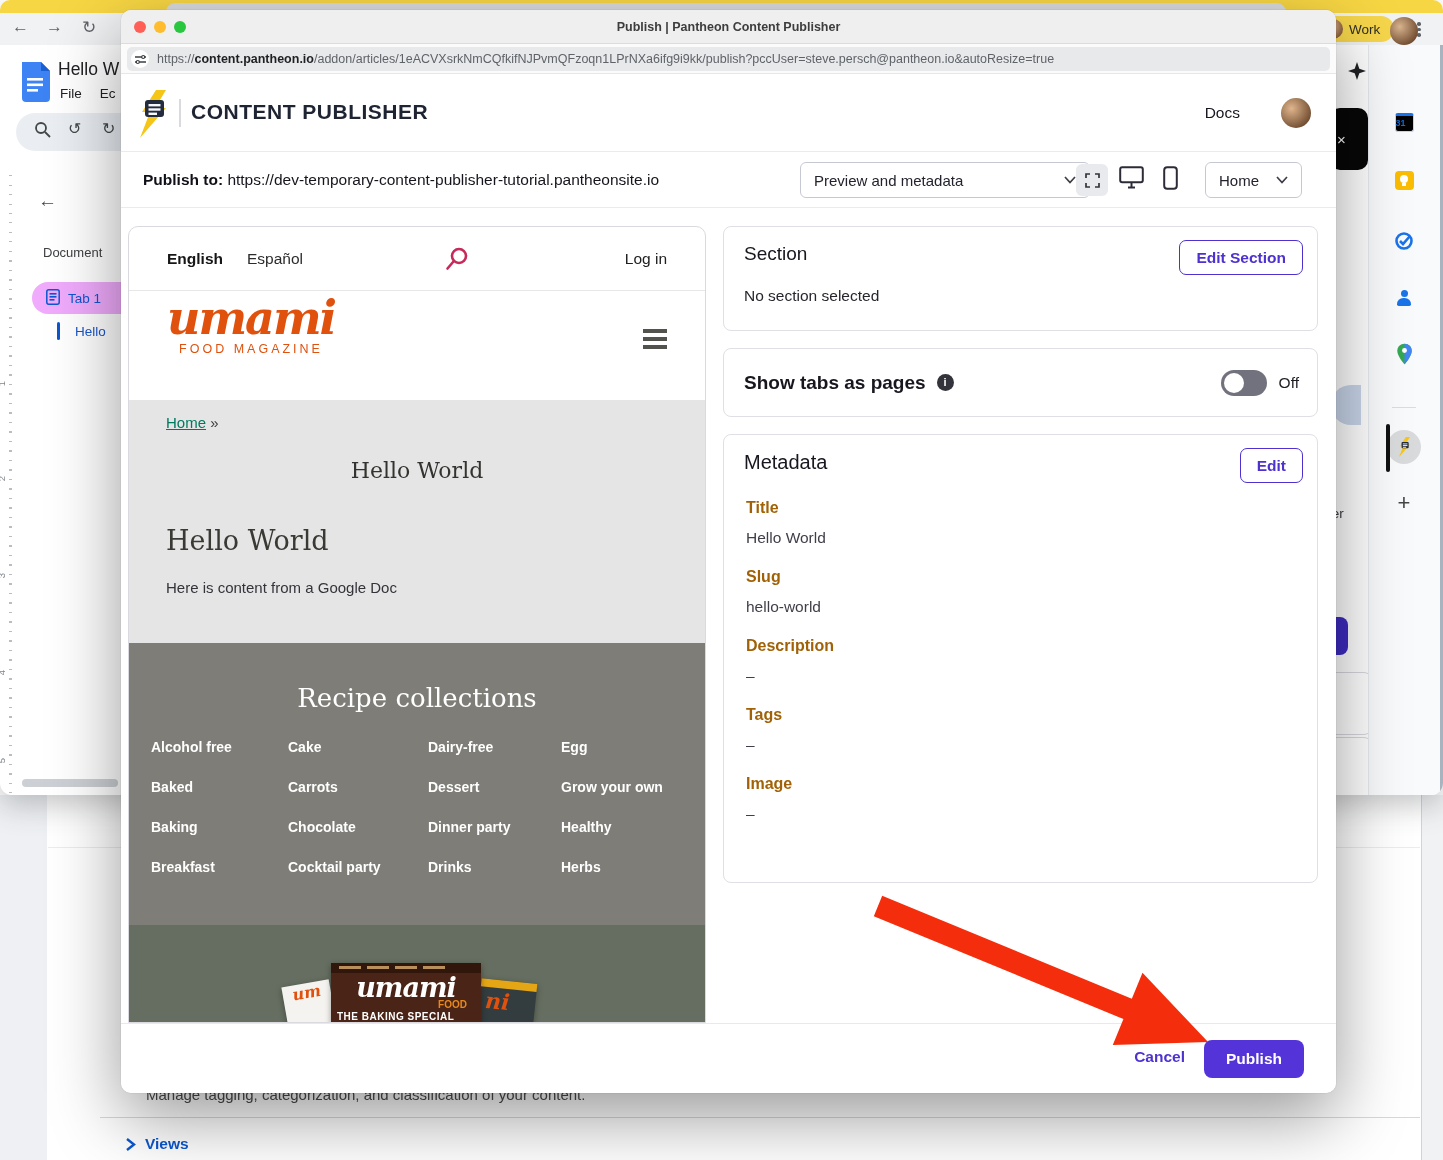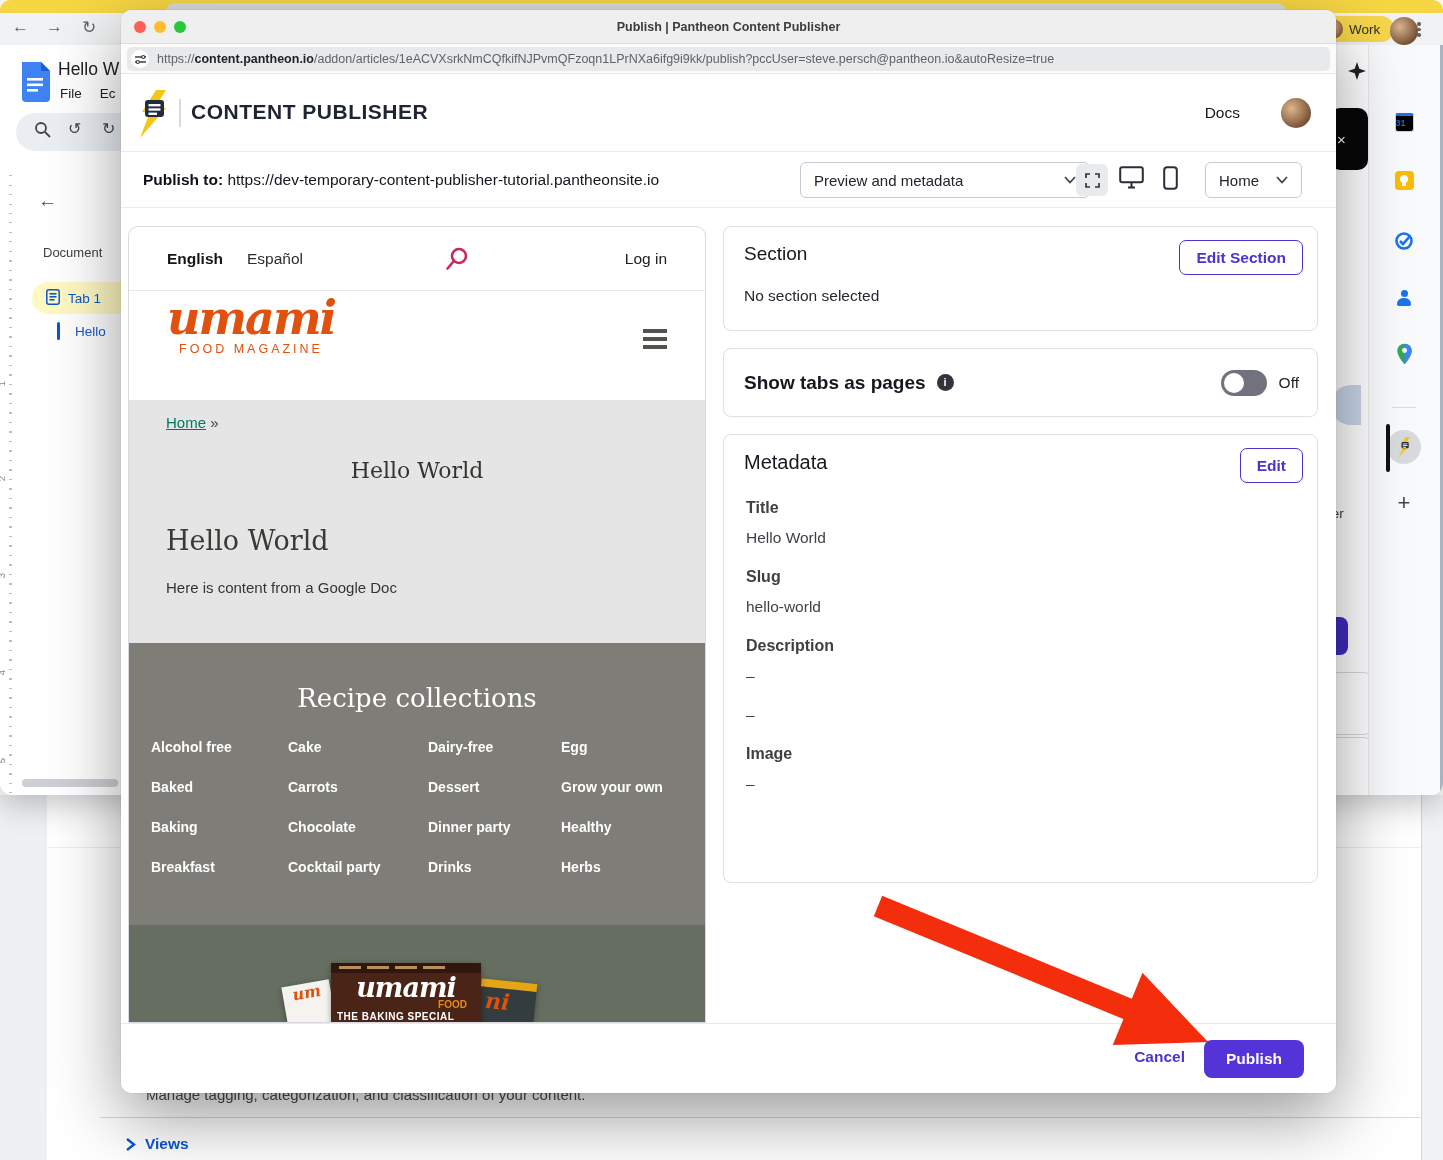--- a/index.html
+++ b/index.html
@@ -35,21 +35,21 @@
   .kebab i { display:block; width:3.5px; height:3.5px; border-radius:50%; background:#5f6368; margin:2px auto; }
 
   
   .gdocicon { position:absolute; left:20px; top:62px; }
   .docs-title { position:absolute; left:58px; top:59px; font-size:17.5px; color:#202124; white-space:nowrap; }
   .docs-menus { position:absolute; left:60px; top:86px; font-size:13.5px; color:#202124; display:flex; gap:18px; }
   .docs-pill { position:absolute; left:16px; top:113px; width:110px; height:38px; background:#eaeef3; border-radius:19px 0 0 19px; }
   .pill-ic { position:absolute; top:8px; font-size:16px; color:#444746; cursor:pointer; }
   .outline-back { position:absolute; left:38px; top:190px; font-size:19px; color:#444746; cursor:pointer; }
   .outline-head { position:absolute; left:43px; top:245px; font-size:13px; color:#3f4043; font-weight:500; white-space:nowrap; }
-  .tab1 { position:absolute; left:32px; top:282px; width:94px; height:32px; background:#fef9c3;
+  .tab1 { position:absolute; left:32px; top:282px; width:94px; height:32px; background:#f0abfc;
     border-radius:16px 0 0 16px; display:flex; align-items:center; gap:8px; padding-left:14px; cursor:pointer; }
   .tab1 span { font-size:13.5px; color:#0b57d0; font-weight:500; white-space:nowrap; }
   .outline-item { position:absolute; left:57px; top:322px; display:flex; align-items:center; gap:15px; cursor:pointer; }
   .outline-item .bar { width:3px; height:18px; background:#0b57d0; border-radius:2px; }
   .outline-item span { font-size:13.5px; color:#1a57c9; white-space:nowrap; }
   .outline-panel-bottom { position:absolute; left:14px; top:770px; width:107px; height:25px; background:#fff; border-radius:0 0 0 12px; }
   .hscroll { position:absolute; left:22px; top:779px; width:96px; height:8px; background:#ccd0d4; border-radius:4px; }
   .ruler { position:absolute; left:9px; top:175px; width:3px; height:618px;
     background:repeating-linear-gradient(to bottom, #b9bcc0 0 1px, transparent 1px 9.5px); }
   .rulnum { position:absolute; left:-1px; font-size:9.5px; color:#80868b; transform:rotate(-90deg); }
@@ -163,21 +163,21 @@
     font-family:"Liberation Sans", sans-serif; cursor:pointer; }
   .no-section { position:absolute; left:20px; top:60px; font-size:15.5px; color:#26262e; }
   .tabs-inner { display:flex; align-items:center; height:100%; padding:0 18px 0 20px; }
   .tabs-title { font-size:19px; font-weight:700; color:#17171f; }
   .info-icon { width:17px; height:17px; border-radius:50%; background:#33333b; color:#fff; font-size:11px; font-weight:700;
     text-align:center; line-height:17px; margin-left:11px; cursor:pointer; }
   .toggle { margin-left:auto; width:46px; height:26px; background:#72727e; border-radius:13px; position:relative; cursor:pointer; }
   .toggle i { position:absolute; left:3px; top:3px; width:20px; height:20px; background:#fff; border-radius:50%; }
   .toggle-label { margin-left:12px; font-size:15.5px; color:#1d1d24; }
   .md-fields { position:absolute; left:22px; top:64px; right:20px; }
-  .md-label { font-size:16px; font-weight:700; color:#404040; margin-bottom:12px; }
+  .md-label { font-size:16px; font-weight:700; color:#a16207; margin-bottom:12px; }
   .md-value { font-size:15.5px; color:#3f3f49; margin-bottom:21px; }
 
   .dlg-footer { position:absolute; left:0; top:1013px; width:100%; height:70px; border-top:1px solid #e9e9ec; background:#fff; }
   .cancel { position:absolute; right:151px; top:24px; font-size:15.5px; font-weight:600; color:#4f33d1; cursor:pointer; }
   .publish { position:absolute; right:32px; top:16px; height:38px; padding:0 22px; background:#5434d8; border:none;
     border-radius:8px; color:#fff; font-size:15.5px; font-weight:700; font-family:"Liberation Sans", sans-serif; cursor:pointer; }
 
   .arrow-layer { position:absolute; left:0; top:0; width:1443px; height:1160px; z-index:50; pointer-events:none; }
 </style>
 </head>
@@ -501,20 +501,21 @@
       <div class="card" style="top:226px; height:449px;">
         <div class="card-title" style="font-size:20px;">Metadata</div>
         <button class="btn-outline">Edit</button>
         <div class="md-fields">
           <div class="md-label">Title</div>
           <div class="md-value">Hello World</div>
           <div class="md-label">Slug</div>
           <div class="md-value">hello-world</div>
           <div class="md-label">Description</div>
           <div class="md-value">–</div>
+          <div class="md-label">Tags</div>
           <div class="md-value">–</div>
           <div class="md-label">Image</div>
           <div class="md-value">–</div>
         </div>
       </div>
     </div>
 
     <div class="dlg-footer">
       <span class="cancel">Cancel</span>
       <button class="publish">Publish</button>

